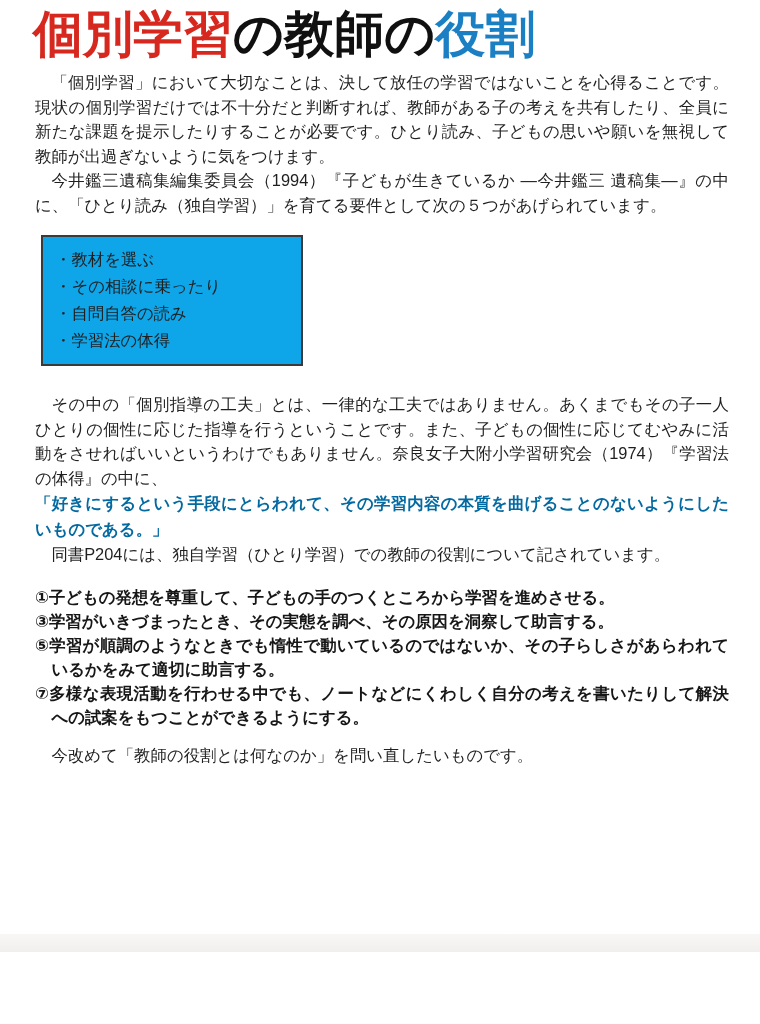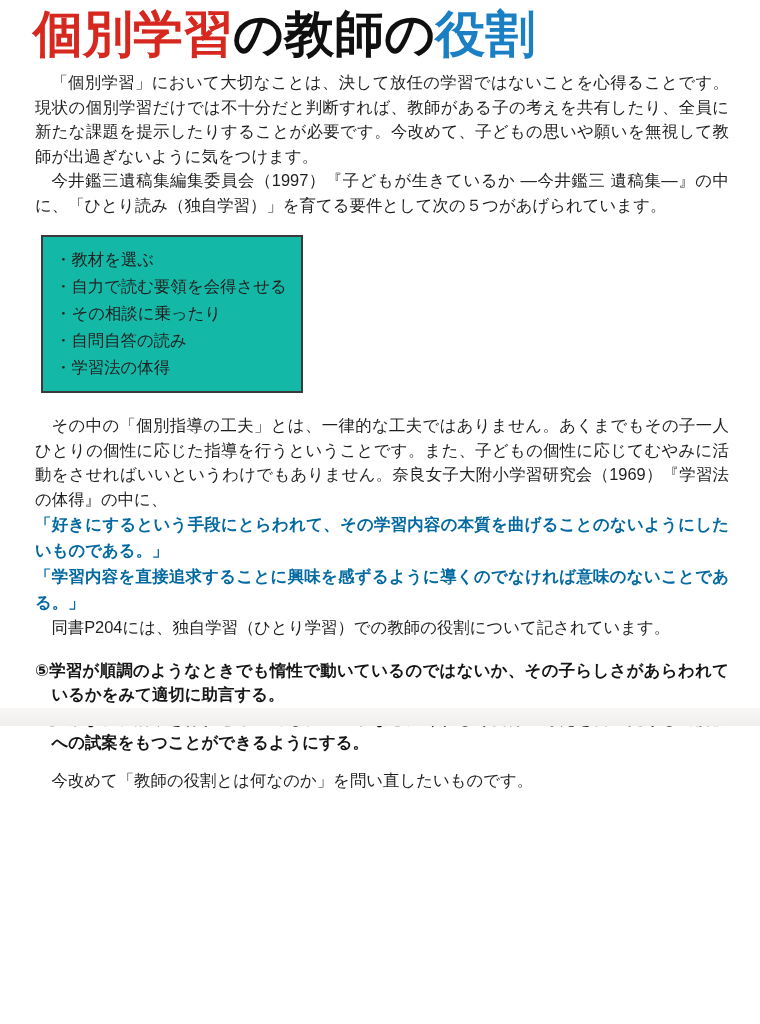--- a/index.html
+++ b/index.html
@@ -4,21 +4,21 @@
 <style>
   * { margin: 0; padding: 0; box-sizing: border-box; }
   html, body {
     width: 760px; height: 1024px;
     background: #ffffff;
     overflow: hidden;
     font-family: "Liberation Sans", "DejaVu Sans", sans-serif;
   }
   .page {
     position: relative;
-    width: 760px; height: 726px;
+    width: 760px; height: 952px;
     padding: 6px 31px 0 35px;
     color: #1f1f1f;
   }
   .title {
     font-family: "Liberation Serif", "DejaVu Serif", serif;
     font-size: 50px;
     font-weight: 900;
     line-height: 1.12;
     letter-spacing: 0px;
     margin: 0 0 8px -2px;
@@ -29,23 +29,23 @@
     line-height: 24.5px;
     text-align: justify;
     color: #1f1f1f;
   }
   .indent { text-indent: 1em; }
   .bold { font-weight: 700; color: #0369a1; }
   .quote { line-height: 26px; }
   .req-box {
     width: 262px;
     border: 2px solid #3a3a3a;
-    margin: 18px 0 20px 6px;
+    margin: 18px 0 26px 6px;
     padding: 9px 10px 10px 12px;
-    background: #14b8a6;
+    background: #0ea5e9;
   }
   .req-item {
     font-size: 16.4px;
     line-height: 27px;
     white-space: nowrap;
   }
   .roles-list { margin-top: 18px; }
   .role-item {
     font-size: 16.4px;
     line-height: 24px;
@@ -66,42 +66,42 @@
 </style>
 </head>
 <body>
 
 <div class="page">
 
   <h1 class="title">
     <span style="color: rgb(214, 40, 30);">個別学習</span><span style="color: rgb(16, 16, 16);">の教師の</span><span style="color: rgb(27, 127, 196);">役割</span>
   </h1>
 
-  <p class="body-text indent">「個別学習」において大切なことは、決して放任の学習ではないことを心得ることです。現状の個別学習だけでは不十分だと判断すれば、教師がある子の考えを共有したり、全員に新たな課題を提示したりすることが必要です。今改めて、子どもの思いや願いを無視して教師が出過ぎないように気をつけます。</p>
+  <p class="body-text indent">「個別学習」において大切なことは、決して放任の学習ではないことを心得ることです。現状の個別学習だけでは不十分だと判断すれば、教師がある子の考えを共有したり、全員に新たな課題を提示したりすることが必要です。ひとり読み、子どもの思いや願いを無視して教師が出過ぎないように気をつけます。</p>
 
-  <p class="body-text indent">今井鑑三遺稿集編集委員会（1997）『子どもが生きているか ―今井鑑三 遺稿集―』の中に、「ひとり読み（独自学習）」を育てる要件として次の５つがあげられています。</p>
+  <p class="body-text indent">今井鑑三遺稿集編集委員会（1994）『子どもが生きているか ―今井鑑三 遺稿集―』の中に、「ひとり読み（独自学習）」を育てる要件として次の５つがあげられています。</p>
 
   <div class="req-box">
     <div class="req-item">・教材を選ぶ</div>
-    <div class="req-item">・自力で読む要領を会得させる</div>
     <div class="req-item">・その相談に乗ったり</div>
     <div class="req-item">・自問自答の読み</div>
     <div class="req-item">・学習法の体得</div>
   </div>
 
-  <p class="body-text indent">その中の「個別指導の工夫」とは、一律的な工夫ではありません。あくまでもその子一人ひとりの個性に応じた指導を行うということです。また、子どもの個性に応じてむやみに活動をさせればいいというわけでもありません。奈良女子大附小学習研究会（1969）『学習法の体得』の中に、</p>
+  <p class="body-text indent">その中の「個別指導の工夫」とは、一律的な工夫ではありません。あくまでもその子一人ひとりの個性に応じた指導を行うということです。また、子どもの個性に応じてむやみに活動をさせればいいというわけでもありません。奈良女子大附小学習研究会（1974）『学習法の体得』の中に、</p>
 
   <p class="body-text bold quote">「好きにするという手段にとらわれて、その学習内容の本質を曲げることのないようにしたいものである。」</p>
 
-  <p class="body-text bold quote">「学習内容を直接追求することに興味を感ずるように導くのでなければ意味のないことである。」</p>
 
 
   <p class="body-text indent mt-dousho">同書P204には、独自学習（ひとり学習）での教師の役割について記されています。</p>
 
   <div class="roles-list">
+    <div class="role-item">①子どもの発想を尊重して、子どもの手のつくところから学習を進めさせる。</div>
+    <div class="role-item">③学習がいきづまったとき、その実態を調べ、その原因を洞察して助言する。</div>
     <div class="role-item">⑤学習が順調のようなときでも惰性で動いているのではないか、その子らしさがあらわれているかをみて適切に助言する。</div>
     <div class="role-item">⑦多様な表現活動を行わせる中でも、ノートなどにくわしく自分の考えを書いたりして解決への試案をもつことができるようにする。</div>
   </div>
 
   <p class="body-text indent mt-closing">今改めて「教師の役割とは何なのか」を問い直したいものです。</p>
 
   <div class="bottom-band"></div>
 </div>
 
 </body></html>

